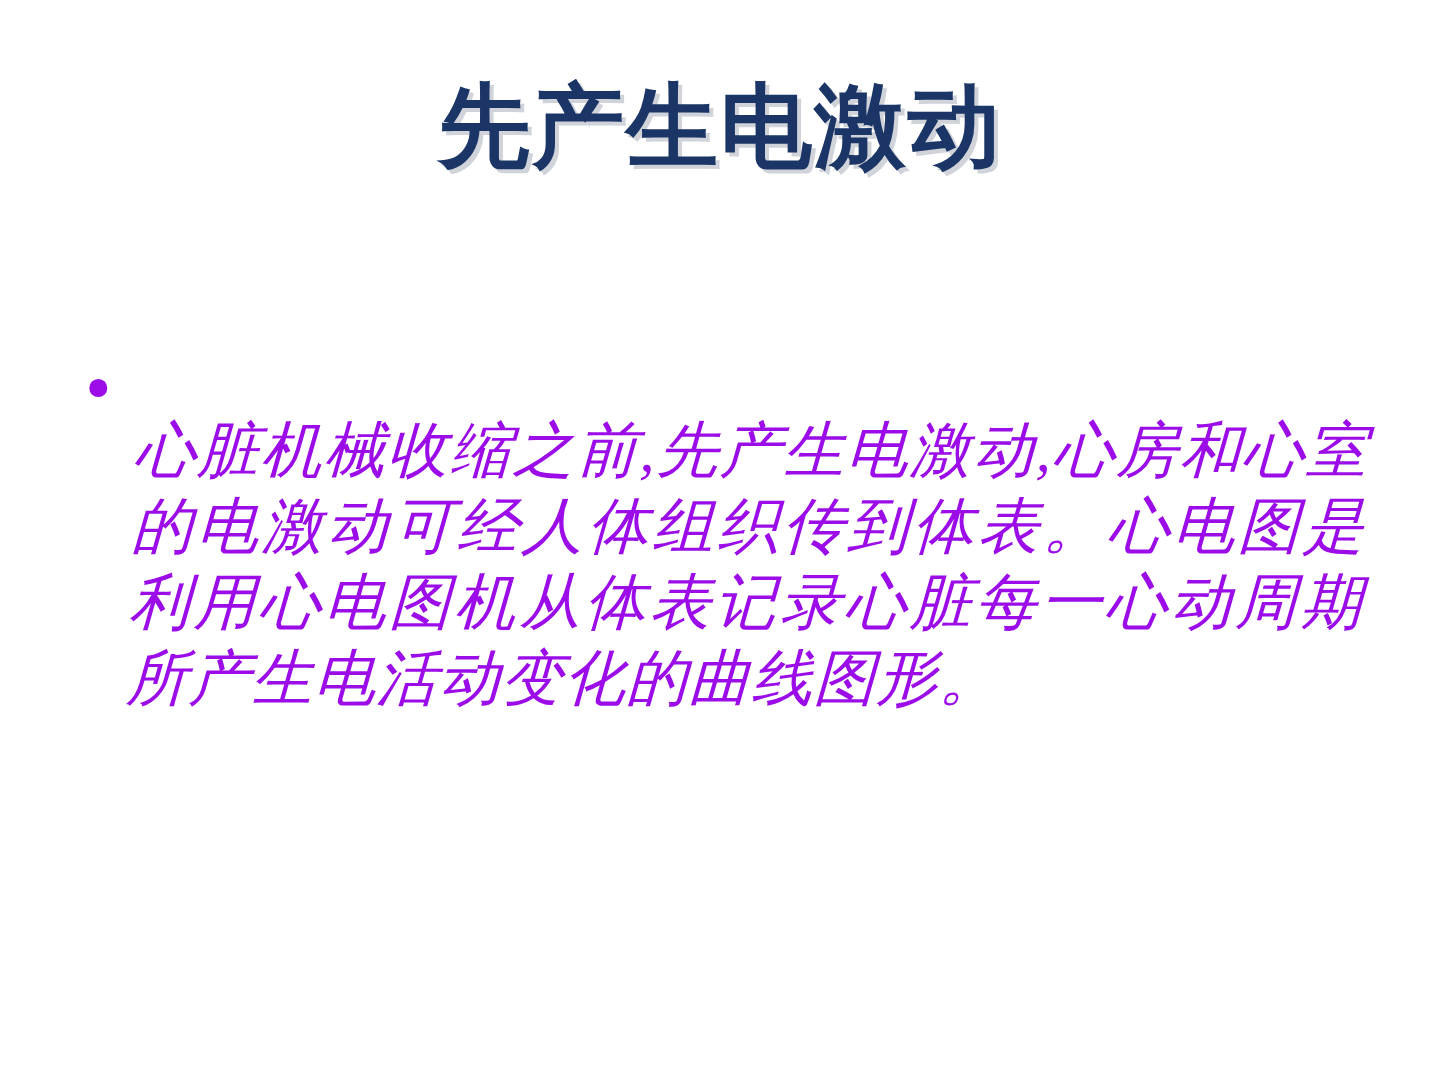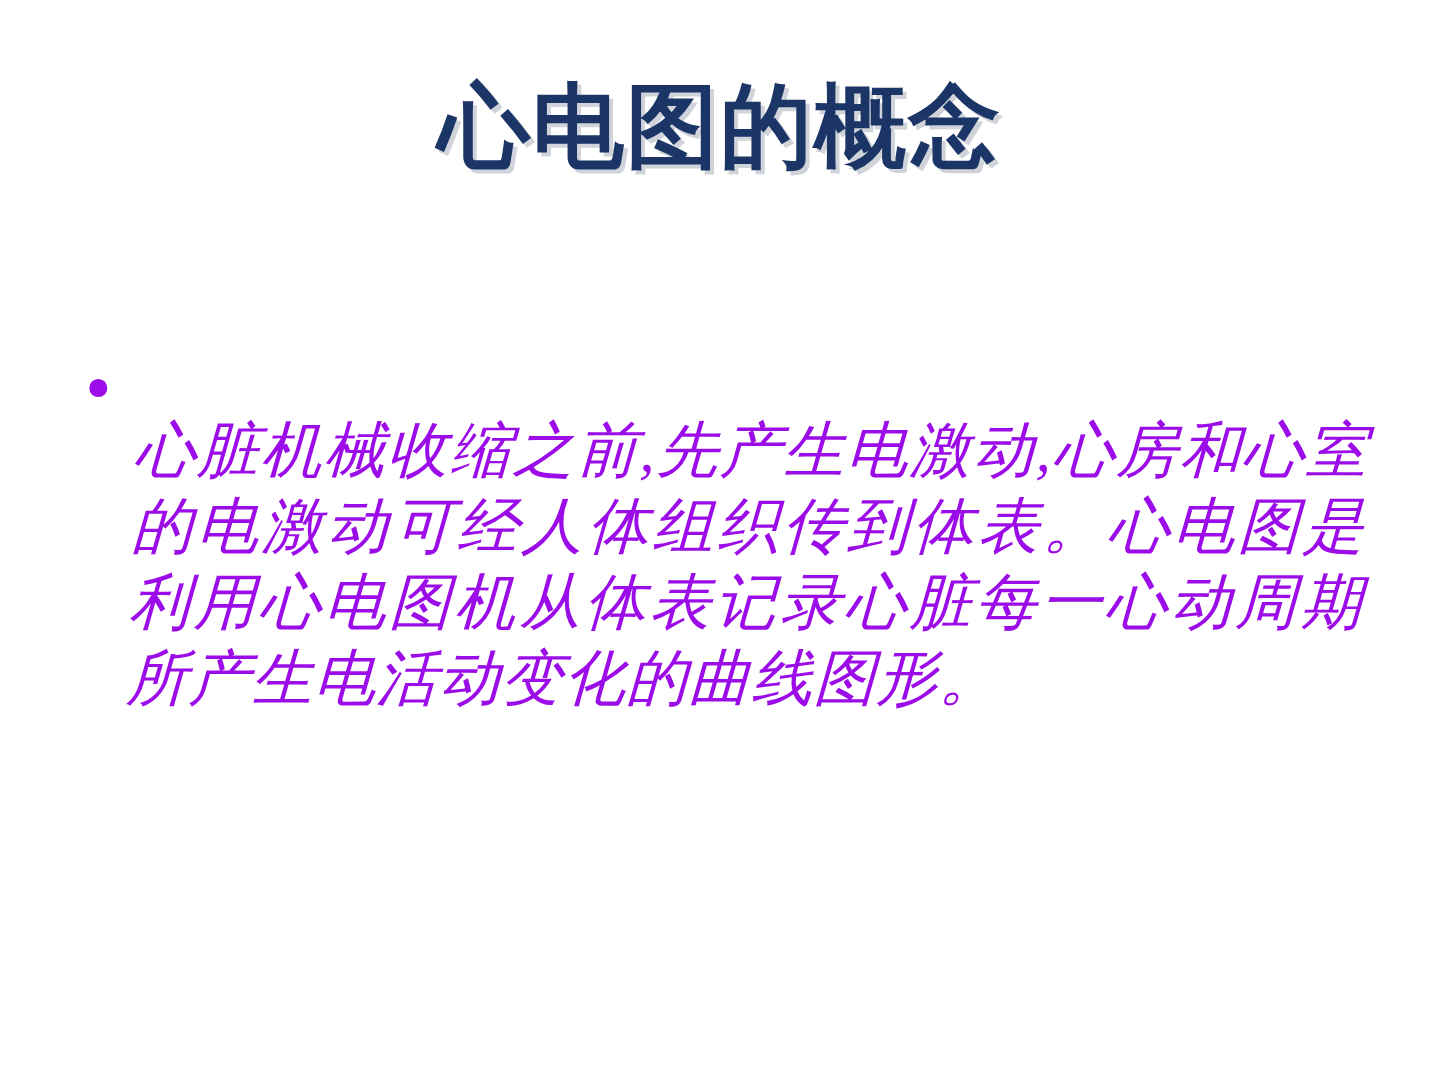--- a/index.html
+++ b/index.html
@@ -78,21 +78,21 @@
     transform: skewX(-2deg);
     transform-origin: left top;
   }
 </style>
 </head>
 <body>
 
 <div class="slide">
 
   <div class="title-block">
-    <h1 class="slide-title">心电图的概念</h1>
+    <h1 class="slide-title">先产生电激动</h1>
   </div>
 
   <div class="body-block">
     <div class="bullet-row">
       <span class="bullet-marker">•</span>
       <p class="bullet-text">心脏机械收缩之前,先产生电激动,心房和心室的电激动可经人体组织传到体表。心电图是利用心电图机从体表记录心脏每一心动周期所产生电活动变化的曲线图形。</p>
     </div>
   </div>
 
 </div>

